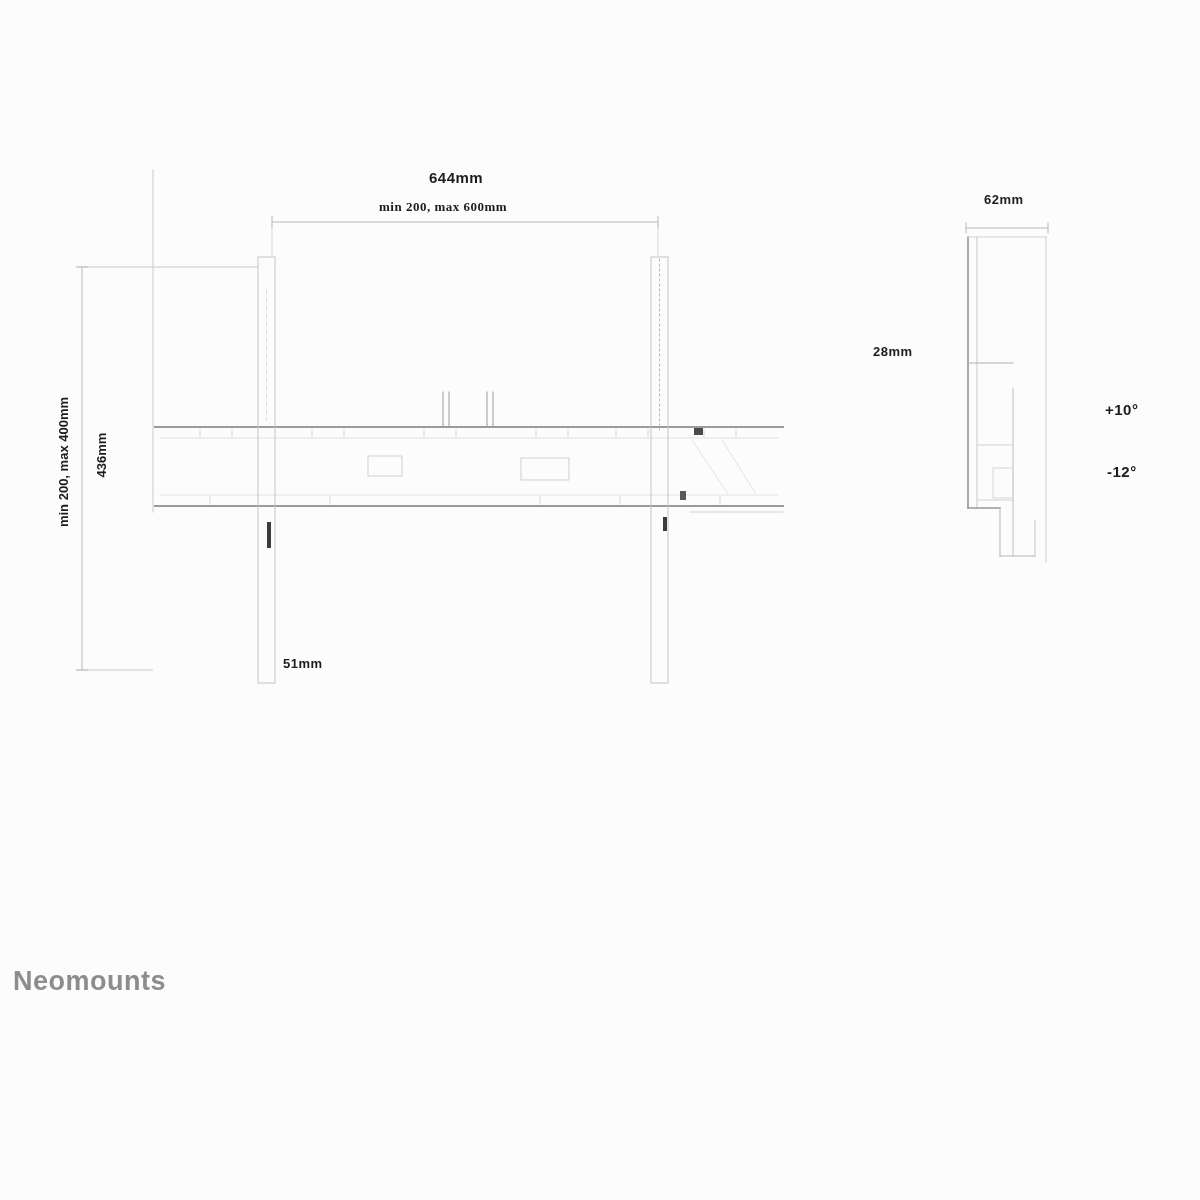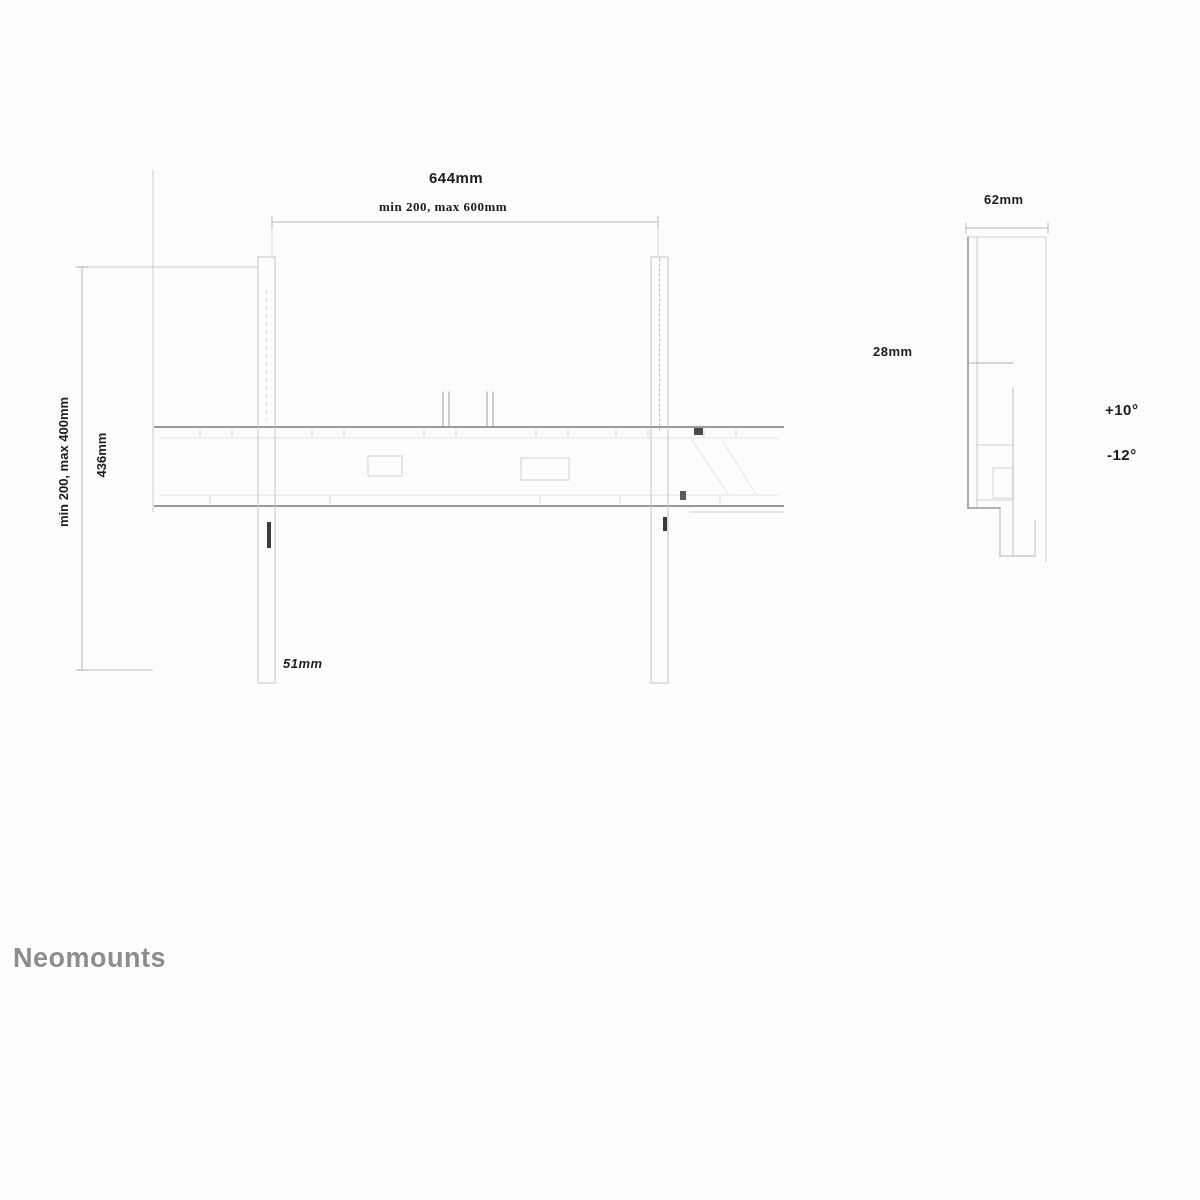--- a/index.html
+++ b/index.html
@@ -27,21 +27,21 @@
     transform-origin:center center;
     text-align:center;
     font-size:14px;
     font-weight:600;
     color:#1c1c1c;
     white-space:nowrap;
   }
   .sub{font-size:13px;font-weight:600;}
   #brand{
     position:absolute;
-    left:13px;top:943px;
+    left:13px;top:966px;
     font-size:27px;
     font-weight:600;
     color:#8d8d8d;
     letter-spacing:0.5px;
   }
 </style>
 </head>
 <body>
 
 <div id="canvas">
@@ -144,24 +144,24 @@
   </svg>
 
   <div class="dim-label center" style="left:395px;top:169px;width:140px;">644mm</div>
 
   <div class="dim-label center sub" style="left:345px;top:199px;width:240px;font-family:Liberation Serif, serif;">min 200, max 600mm</div>
 
   <div class="vtext sub" style="left:-45px;top:453px;width:220px;height:18px;">min 200, max 400mm</div>
 
   <div class="vtext sub" style="left:58px;top:446px;width:90px;height:18px;">436mm</div>
 
-  <div class="dim-label sub" style="left:283px;top:656px;font-style:italic;">51mm</div>
+  <div class="dim-label sub" style="left:283px;top:656px;">51mm</div>
 
   <div class="dim-label center sub" style="left:950px;top:192px;width:100px;">62mm</div>
 
   <div class="dim-label right sub" style="left:873px;top:344px;width:90px;">28mm</div>
 
   <div class="dim-label" style="left:1105px;top:401px;">+10°</div>
 
-  <div class="dim-label" style="left:1107px;top:446px;">-12°</div>
+  <div class="dim-label" style="left:1107px;top:463px;">-12°</div>
 
   <div id="brand">Neomounts</div>
 </div>
 
 </body></html>

